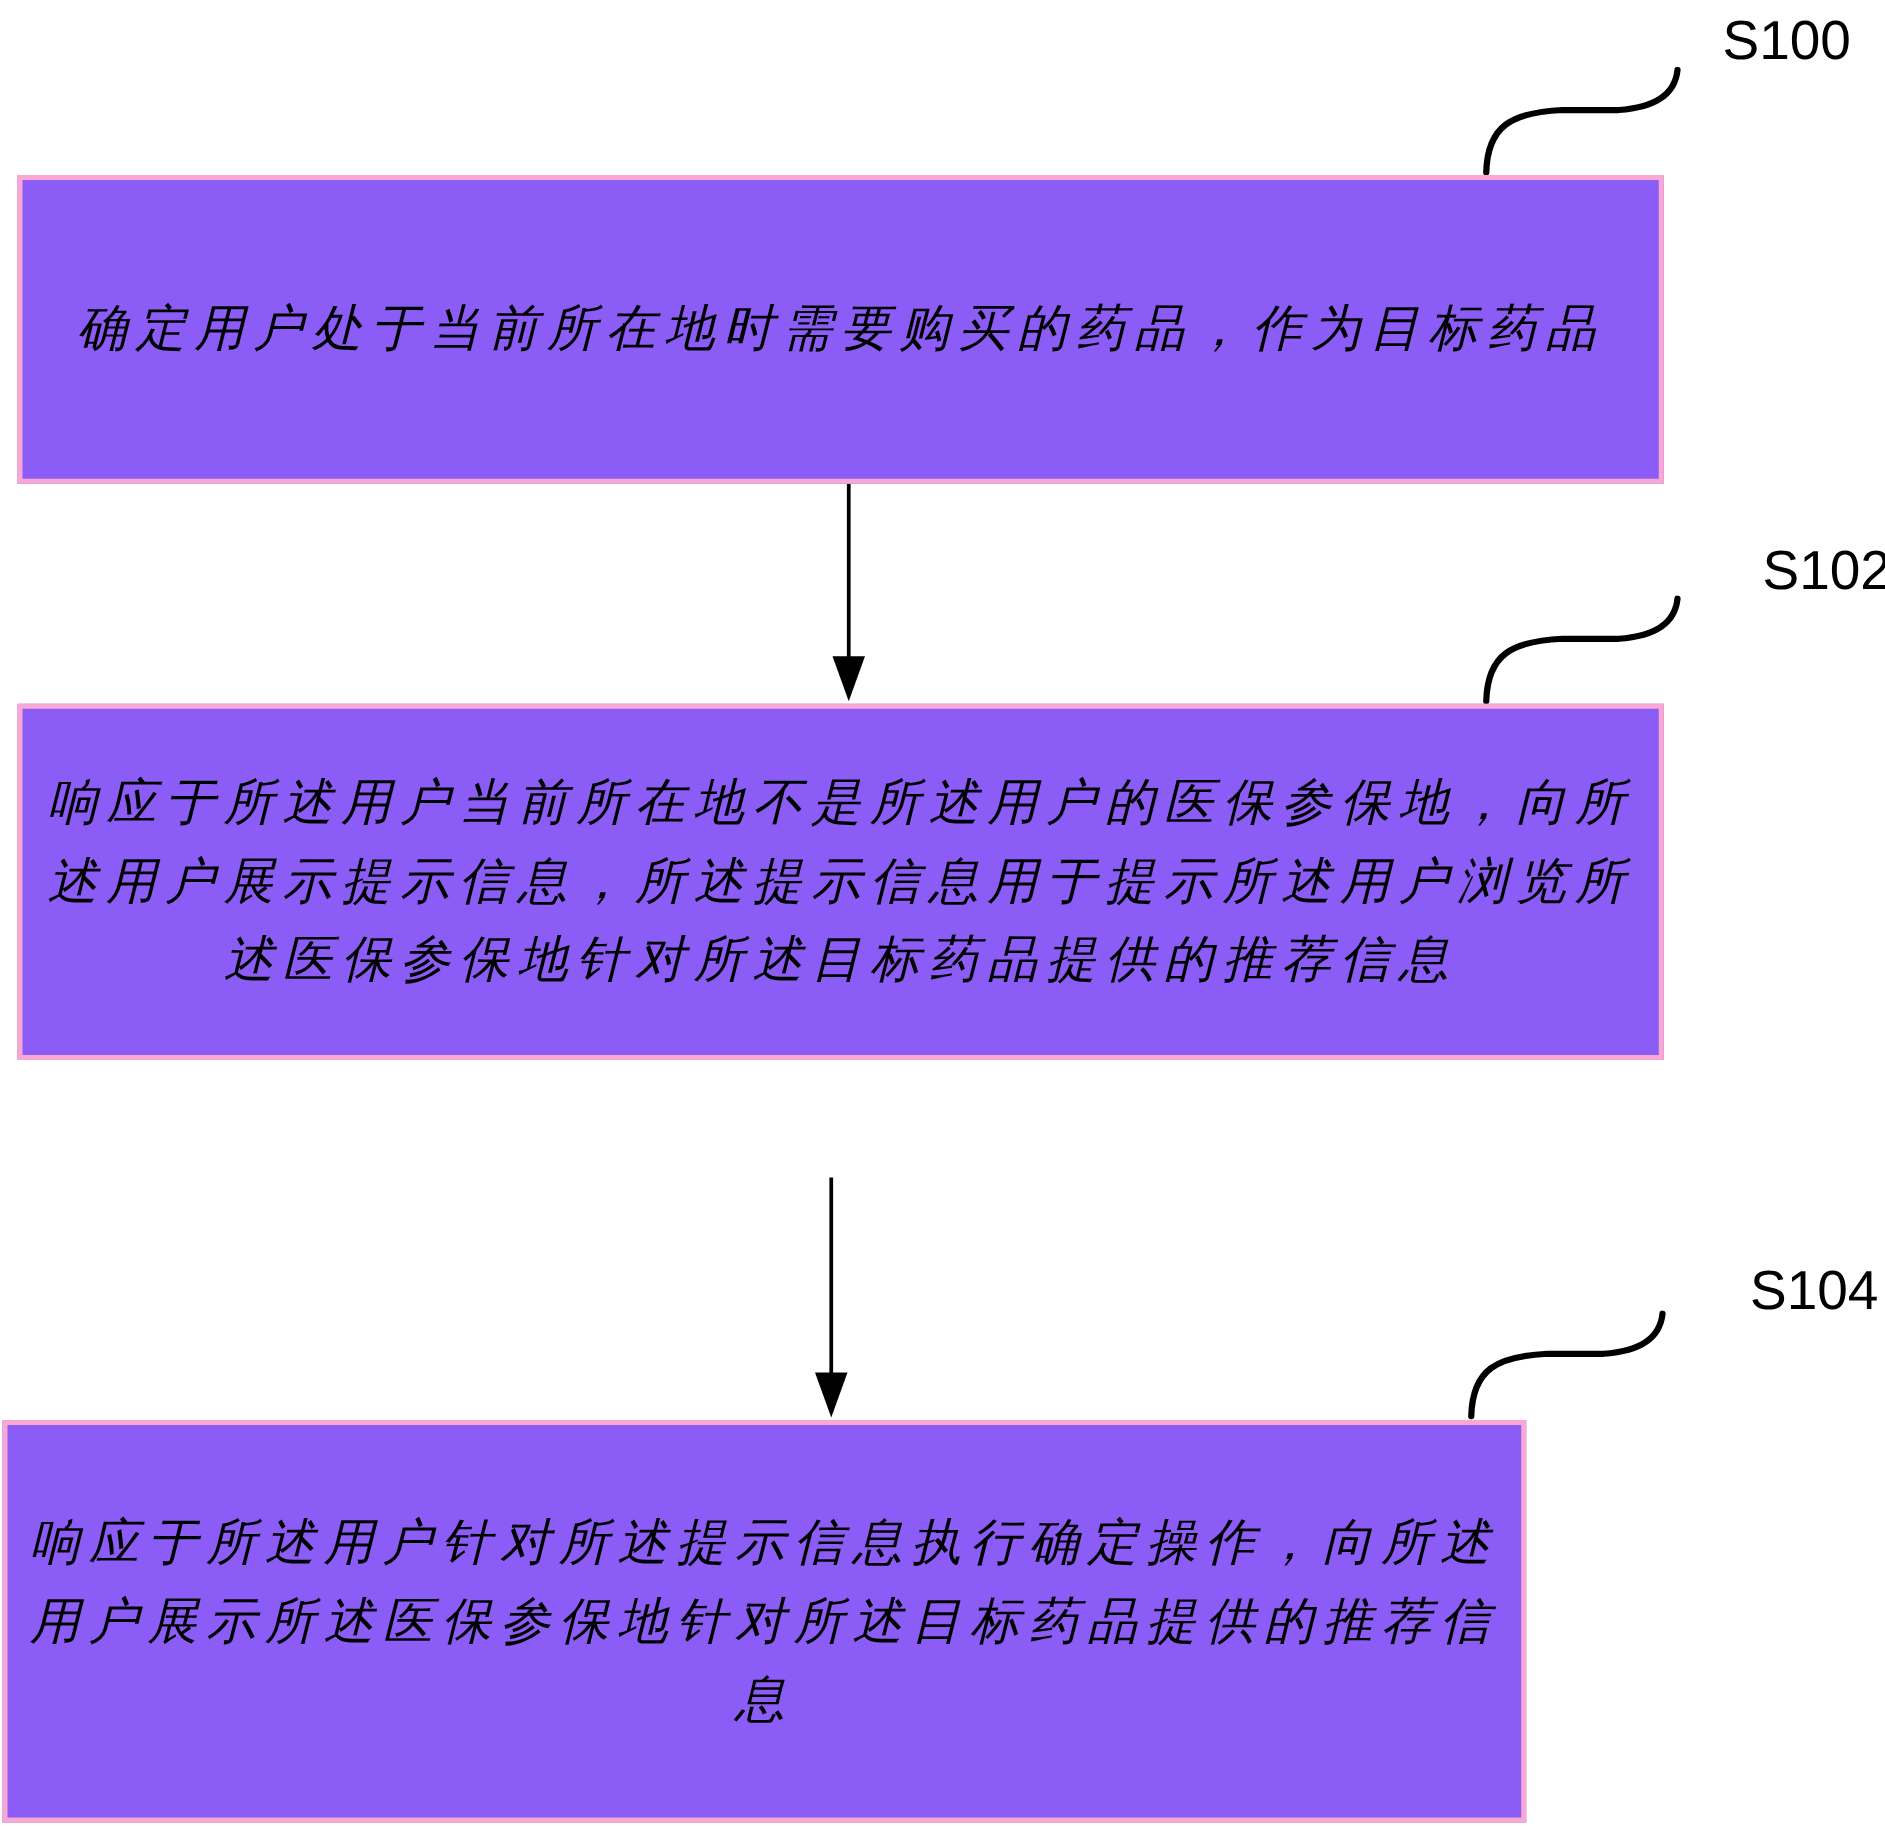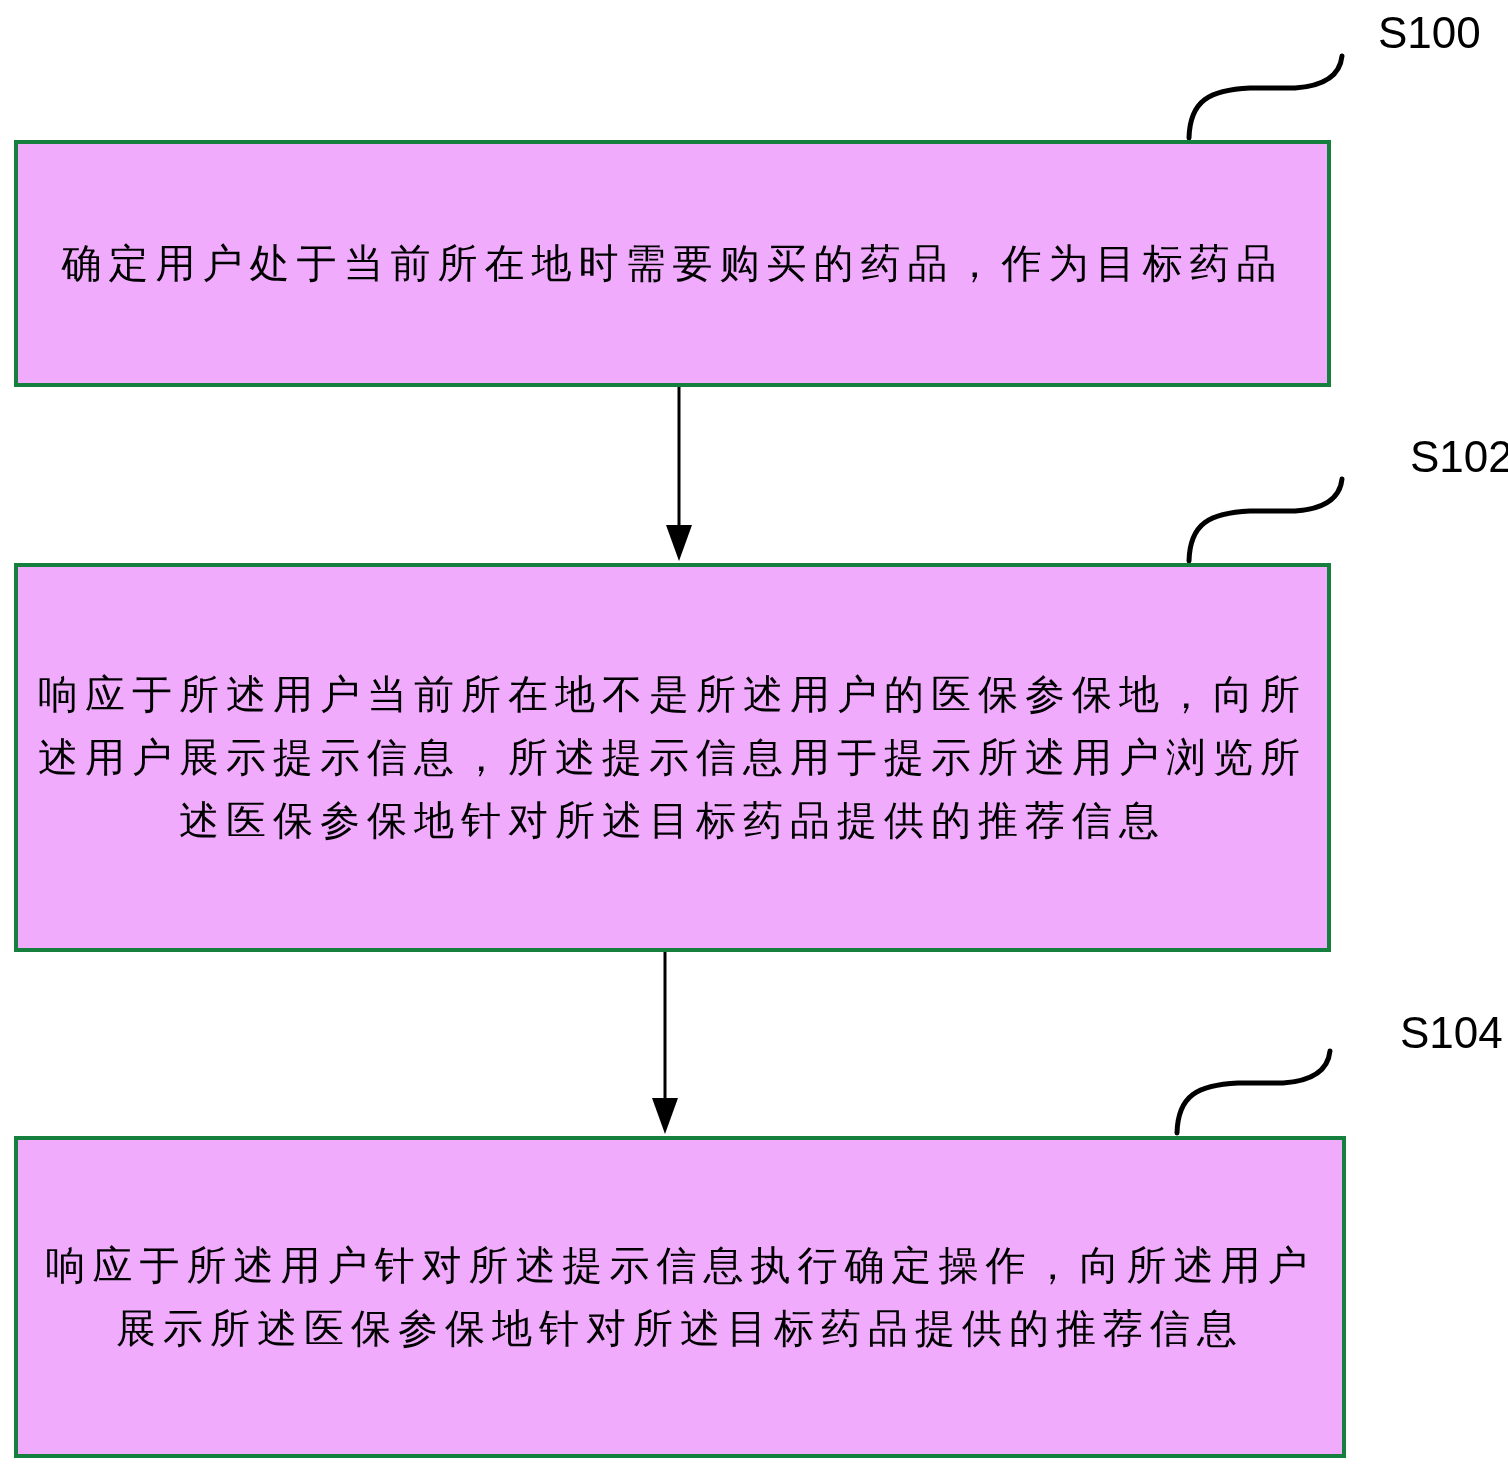--- a/index.html
+++ b/index.html
@@ -1,27 +1,27 @@
 <!DOCTYPE html>
 <html><head>
 <meta charset="utf-8">
 <style>
   html, body { margin: 0; padding: 0; background: #ffffff; }
   body { width: 1508px; height: 1475px; position: relative; overflow: hidden;
          font-family: "DejaVu Serif", "Liberation Serif", serif; color: #000; }
   svg.connectors { position: absolute; left: 0; top: 0; }
-  .box { position: absolute; border: 4px solid #15803d; box-sizing: border-box;
-         display: flex; align-items: center; justify-content: center; background: #f0abfc; }
+  .box { position: absolute; border: 4px solid #f9a8d4; box-sizing: border-box;
+         display: flex; align-items: center; justify-content: center; background: #8b5cf6; font-style: italic; }
   .box-text { font-size: 40px; line-height: 63px; letter-spacing: 7px; text-align: center;
               padding: 0 12px; }
   .step-label { position: absolute; font-family: Liberation Sans, sans-serif;
                 font-size: 44px; }
   #box-s100 { left: 14px; top: 140px; width: 1317px; height: 247px; }
-  #box-s102 { left: 14px; top: 563px; width: 1317px; height: 389px; }
-  #box-s104 { left: 14px; top: 1136px; width: 1332px; height: 322px; }
+  #box-s102 { left: 14px; top: 563px; width: 1317px; height: 285px; }
+  #box-s104 { left: 2px; top: 1136px; width: 1219px; height: 322px; }
   #box-s100 .box-text { width: 1290px; }
   #box-s102 .box-text { width: 1290px; }
   #box-s104 .box-text { width: 1290px; }
   #label-s100 { left: 1378px; top: 8px; }
   #label-s102 { left: 1410px; top: 432px; }
   #label-s104 { left: 1400px; top: 1008px; }
 </style>
 </head>
 <body>
 

